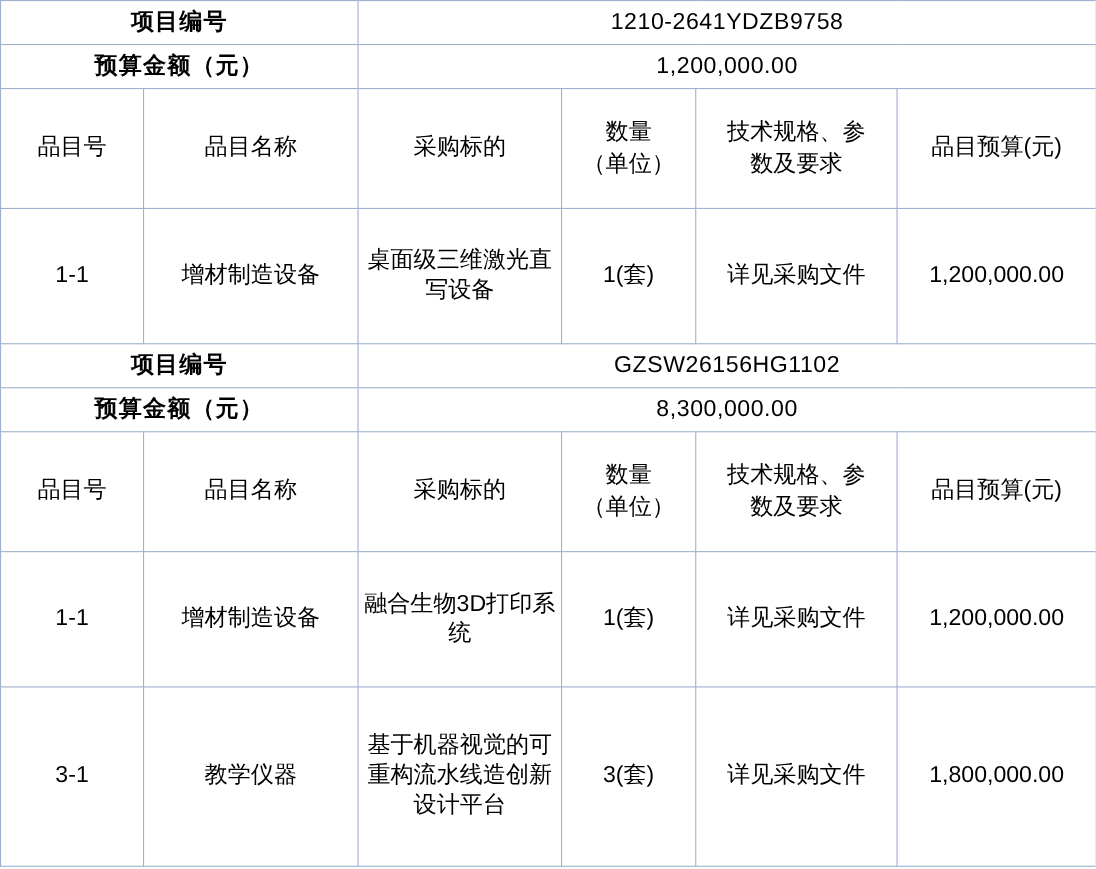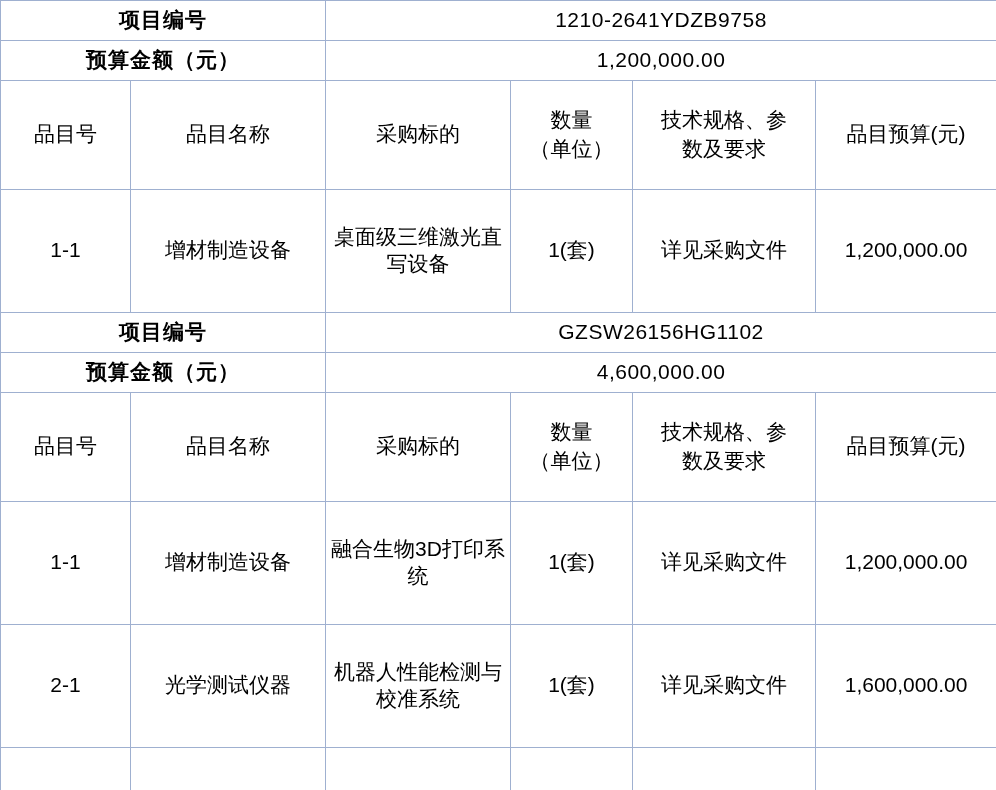--- a/index.html
+++ b/index.html
@@ -121,21 +121,21 @@
         <td class="body-cell tall">详见采购文件</td>
         <td class="body-cell tall nowrap">1,200,000.00</td>
       </tr>
 
       <tr>
         <td class="header-label" colspan="2">项目编号</td>
         <td class="header-value" colspan="4">GZSW26156HG1102</td>
       </tr>
       <tr>
         <td class="header-label" colspan="2">预算金额（元）</td>
-        <td class="header-value" colspan="4">4,600,000.00</td>
+        <td class="header-value" colspan="4">8,300,000.00</td>
       </tr>
       <tr>
         <td class="col-head">品目号</td>
         <td class="col-head">品目名称</td>
         <td class="col-head">采购标的</td>
         <td class="col-head">
           <span class="two-line">数量</span>
           <span class="two-line">（单位）</span>
         </td>
         <td class="col-head">
@@ -147,28 +147,20 @@
 
       <tr>
         <td class="body-cell tall">1-1</td>
         <td class="body-cell tall">增材制造设备</td>
         <td class="body-cell tall">融合生物3D打印系统</td>
         <td class="body-cell tall">1(套)</td>
         <td class="body-cell tall">详见采购文件</td>
         <td class="body-cell tall nowrap">1,200,000.00</td>
       </tr>
 
-      <tr>
-        <td class="body-cell tall">2-1</td>
-        <td class="body-cell tall">光学测试仪器</td>
-        <td class="body-cell tall">机器人性能检测与校准系统</td>
-        <td class="body-cell tall">1(套)</td>
-        <td class="body-cell tall">详见采购文件</td>
-        <td class="body-cell tall nowrap">1,600,000.00</td>
-      </tr>
 
       <tr>
         <td class="body-cell tall-3">3-1</td>
         <td class="body-cell tall-3">教学仪器</td>
         <td class="body-cell tall-3">基于机器视觉的可重构流水线造创新设计平台</td>
         <td class="body-cell tall-3">3(套)</td>
         <td class="body-cell tall-3">详见采购文件</td>
         <td class="body-cell tall-3 nowrap">1,800,000.00</td>
       </tr>
 

